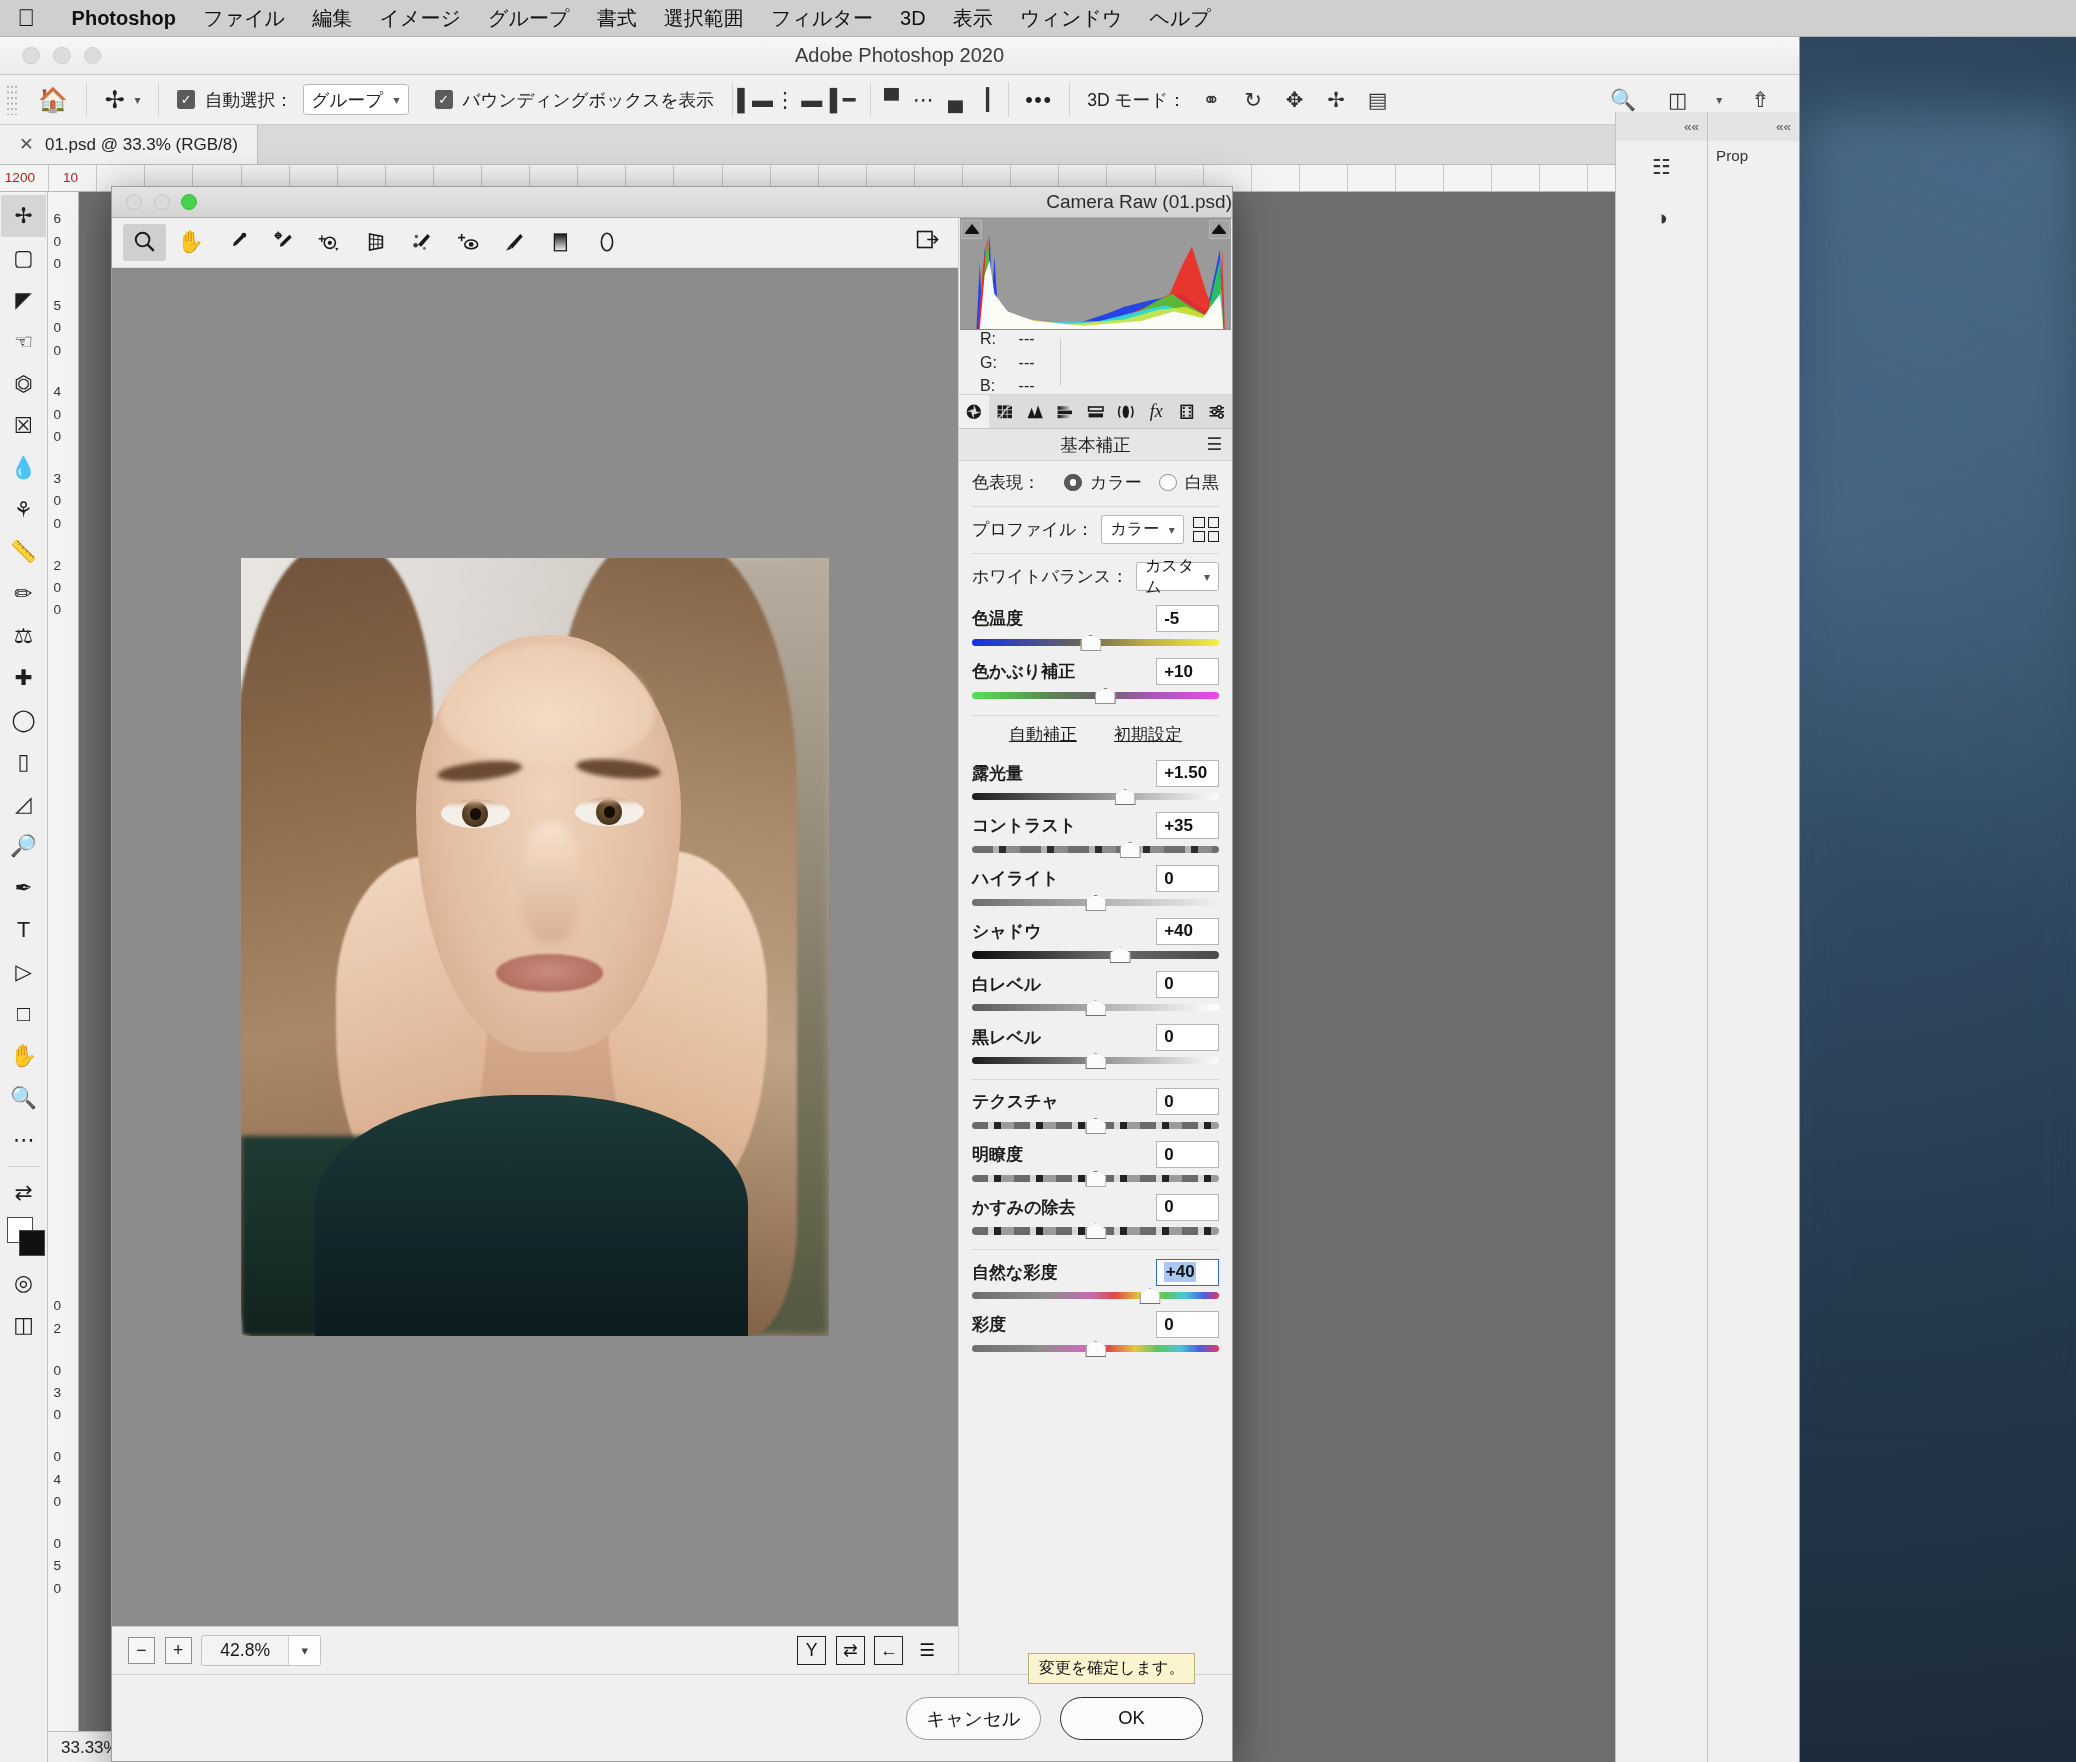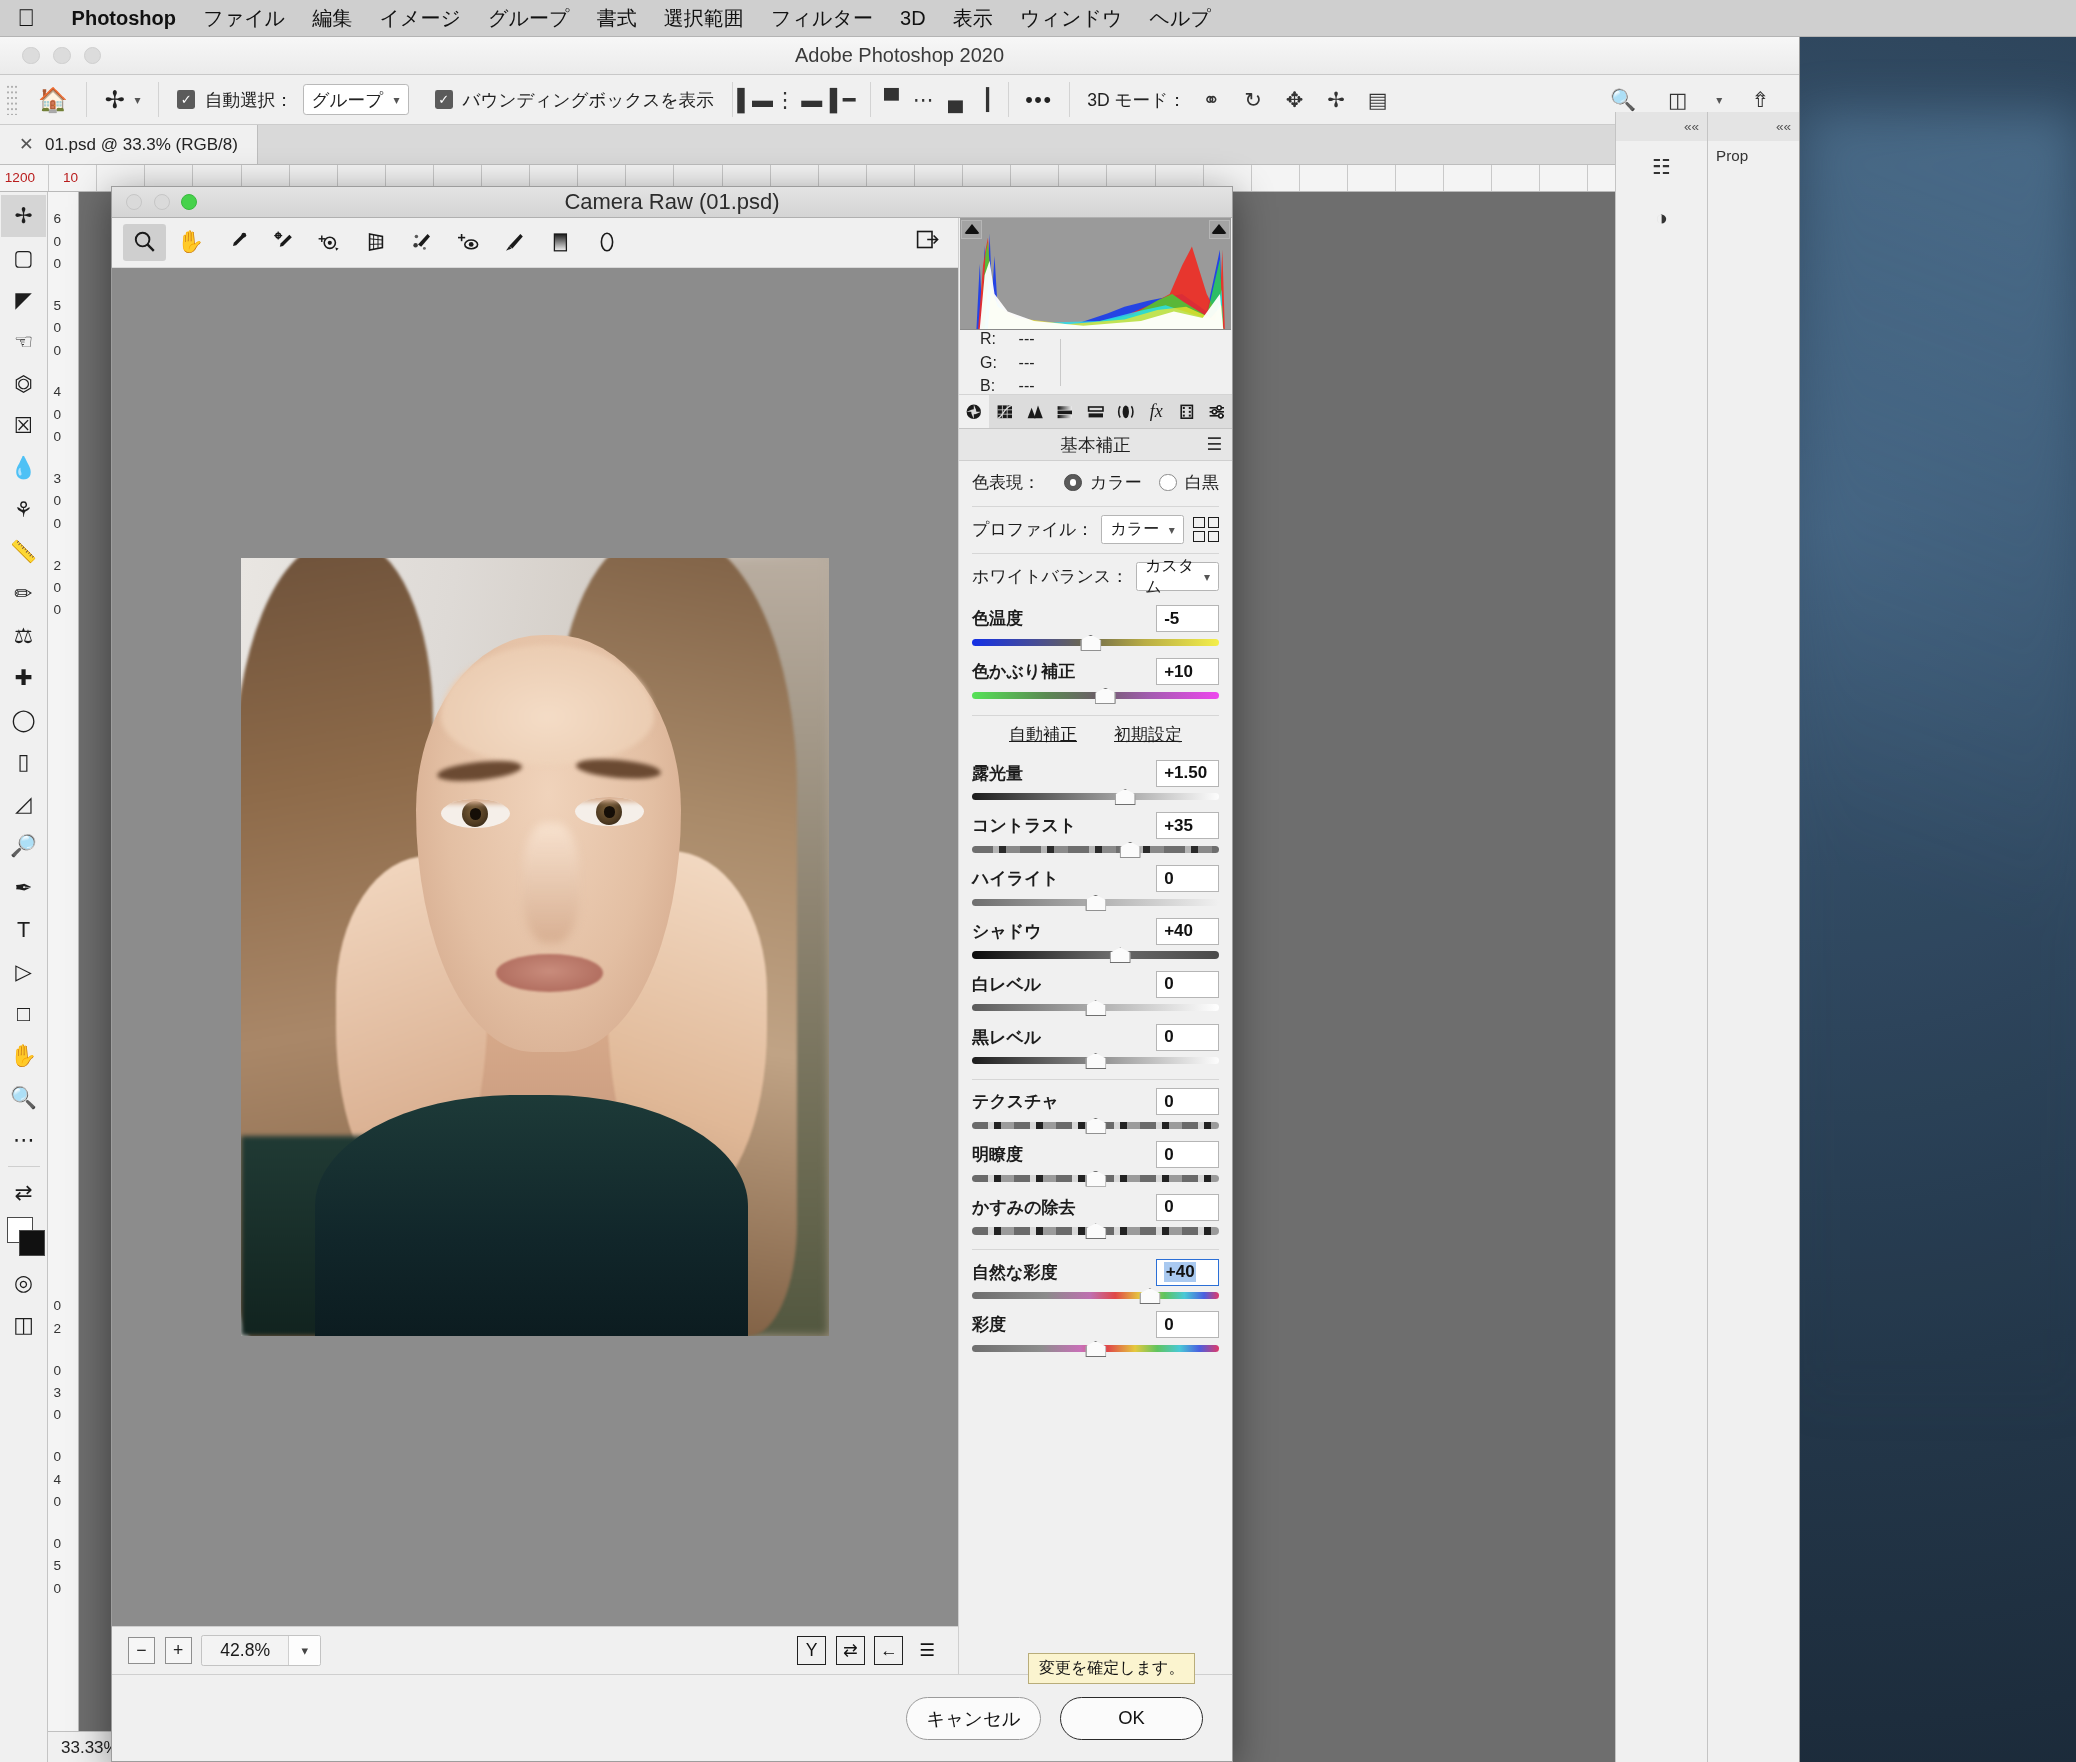--- a/index.html
+++ b/index.html
@@ -148,21 +148,21 @@
     border:0.8px solid #9d9d9d;
     display:flex; flex-direction:column;
   }
   .cr-title{
     height:30.5px; background:linear-gradient(#e3e3e3,#d4d4d4);
     border-bottom:0.8px solid #b0b0b0; position:relative; display:flex; align-items:center;
   }
   .cr-title .traffic2{ display:flex; gap:11.2px; padding-left:14.4px; }
   .cr-title .d{ width:16px;height:16px;border-radius:50%;background:#dadada;border:0.8px solid #c6c6c6;}
   .cr-title .d.green{ background:#46d24b; border-color:#3ab93f;}
-  .cr-title .t{ position:absolute; left:0;right:0;text-align:center; font-size:22px; color:#2c2c2c;}
+  .cr-title .t{ position:absolute; left:0;right:0;text-align:right; font-size:19px; color:#2c2c2c;}
 
   .cr-body{ flex:1; display:flex; min-height:0; }
 
   
   .cr-left{ flex:1; display:flex; flex-direction:column; min-width:0; background:#f0f0f0;}
   .cr-toolbar{
     height:50px; display:flex; align-items:center; gap:0; padding-left:11.2px;
     border-bottom:0.8px solid #d8d8d8; position:relative;
   }
   .crtool{

